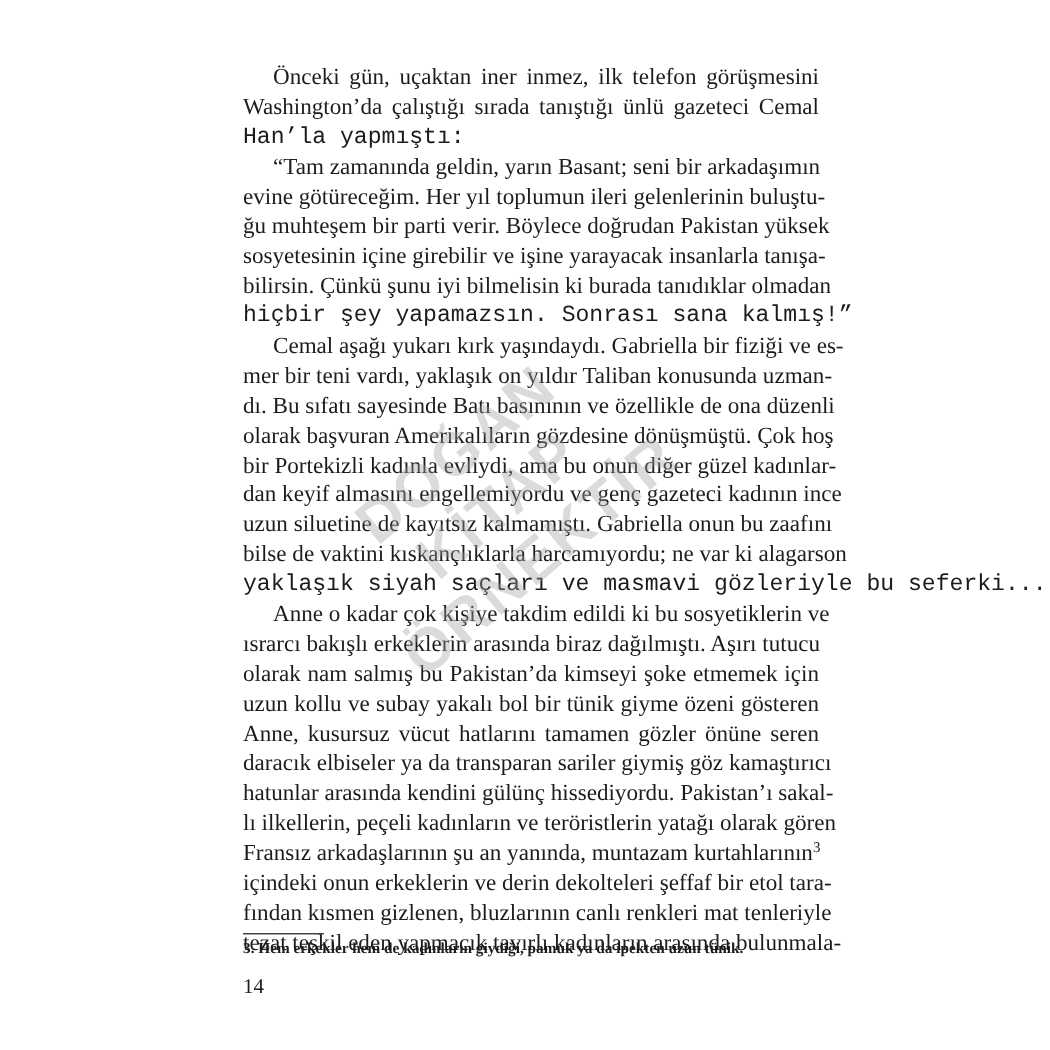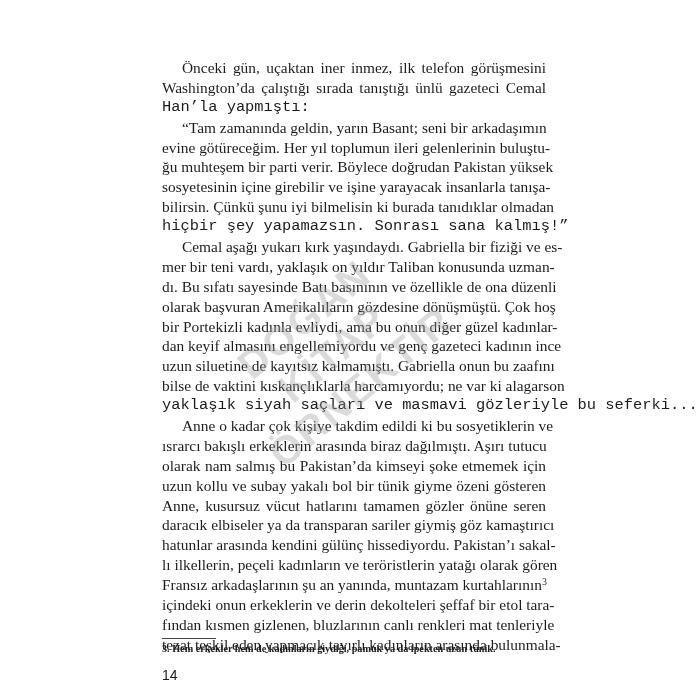--- a/index.html
+++ b/index.html
@@ -1,18 +1,18 @@
 <!DOCTYPE html>
 <html><head>
 <meta charset="utf-8">
 <style>
   html, body { margin: 0; padding: 0; background: #ffffff; }
   body { width: 700px; height: 700px; position: relative; overflow: hidden; }
   .page {
-    position: absolute; left: 0; top: 16px; width: 700px; height: 516px;
+    position: absolute; left: 0; top: 0; width: 700px; height: 516px;
     background: #ffffff;
   }
   .text-block {
     position: absolute; left: 162px; top: 42px; width: 384px;
     font-family: "Liberation Serif", "DejaVu Serif", serif;
     font-size: 15.4px; line-height: 19.9px; color: #1c1c1c;
   }
   .line {
     display: block; white-space: nowrap; text-align: justify;
     text-align-last: justify; height: 19.9px;
@@ -24,21 +24,21 @@
     position: absolute; left: 162px; top: 622px; width: 54px; height: 0;
     border-top: 1px solid #444;
   }
   .footnote {
     position: absolute; left: 162px; top: 627px;
     font-family: "Liberation Serif", "DejaVu Serif", serif;
     font-size: 10.2px; color: #1c1c1c; white-space: nowrap; font-weight: bold;
   }
   .page-number {
     position: absolute; left: 162px; top: 651px;
-    font-family: Liberation Sans, sans-serif;
+    font-family: Liberation Serif, serif;
     font-size: 14px; color: #1c1c1c;
   }
   .watermark {
     position: absolute; left: 205px; top: 270px; width: 260px; height: 140px;
     transform: rotate(-40deg); transform-origin: center;
     font-family: "Liberation Sans", "DejaVu Sans", sans-serif;
     font-weight: bold; color: rgba(160,160,160,0.38);
     text-align: center; pointer-events: none; letter-spacing: 2px;
   }
   .wm-line1 { display: block; font-size: 40px; line-height: 44px; }

